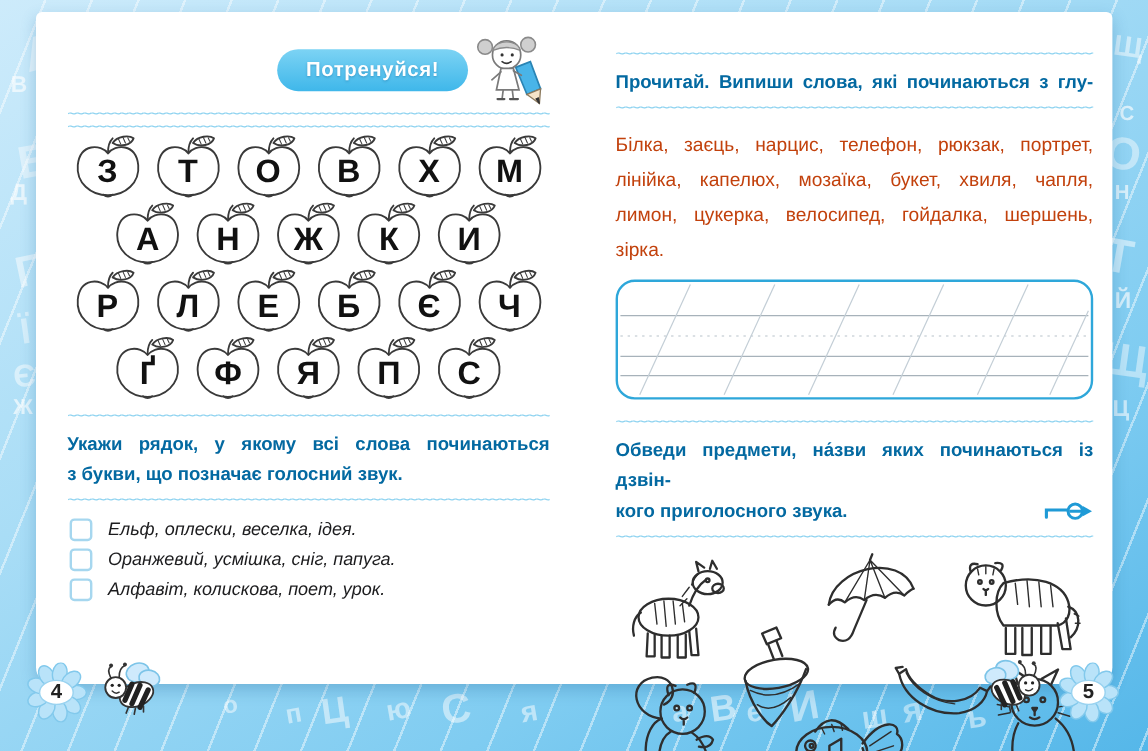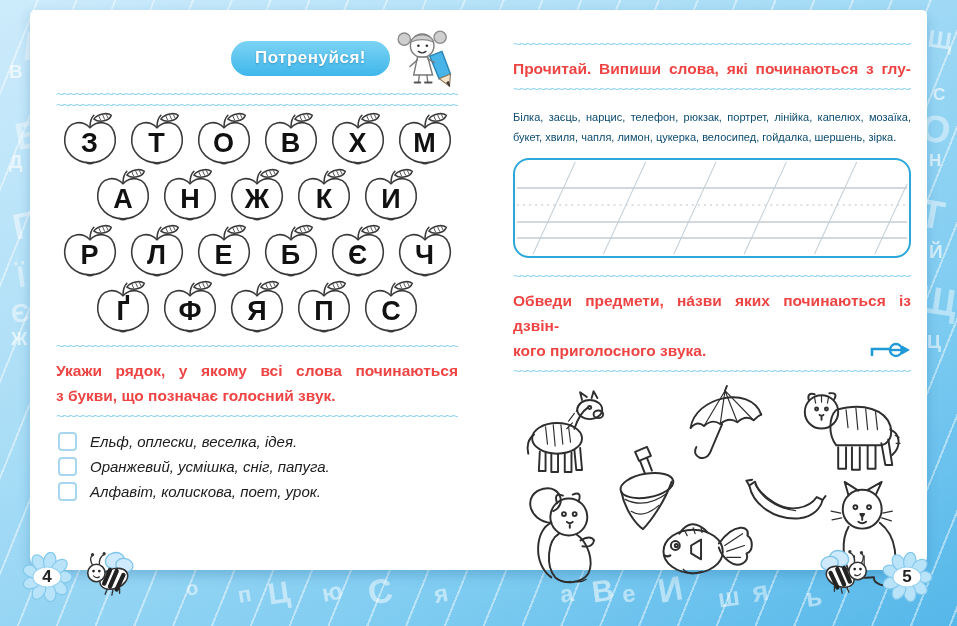--- a/index.html
+++ b/index.html
@@ -18,37 +18,37 @@
   .col.right{left:483px;width:398px;}
 
   .wavy{height:11px;line-height:9px;overflow:hidden;white-space:nowrap;color:#8fd3f0;
     font-size:14px;letter-spacing:-2px;user-select:none;}
 
   .badge-row{margin-top:16px;height:64px;display:flex;justify-content:flex-end;align-items:center;gap:2px;}
   .badge{background:linear-gradient(#7cd3f4,#3fb7ea);border-radius:18px;padding:7px 24px 8px;
     color:#ffffff;font-weight:bold;font-size:17px;letter-spacing:.5px;
     text-shadow:0 1px 2px rgba(20,100,150,.45);}
 
-  .task{margin:5px 0 4px;font-size:15.5px;font-weight:bold;color:#ef4444;line-height:1.62;}
+  .task{margin:5px 0 4px;font-size:15.5px;font-weight:bold;color:#0369a1;line-height:1.62;}
   .jline{display:block;text-align:justify;text-align-last:justify;}
   .nline{display:block;}
   .task-wrap{position:relative;}
 
   .arow{display:flex;justify-content:center;gap:5px;margin-top:-1px;}
   .apple{position:relative;width:62px;height:57px;}
   .apple svg{position:absolute;inset:0;width:100%;height:100%;}
   .apple-letter{position:absolute;left:0;right:0;top:17px;text-align:center;
     font-size:27px;font-weight:bold;color:#111;}
 
   #options{margin-top:9px;font-style:italic;}
   .opt{display:flex;align-items:center;gap:13px;margin:0 0 6px 2px;}
   .cb{width:15px;height:15px;border:2px solid #a6d7ef;border-radius:4px;background:#fff;flex:0 0 auto;}
   .opt-text{font-size:15px;color:#1c1c1e;}
 
-  .words{margin:12px 0 10px;font-size:11px;color:#0c4a6e;line-height:1.8;text-align:justify;}
+  .words{margin:12px 0 10px;font-size:16px;color:#c2410c;line-height:1.8;text-align:justify;}
   .writing-box{height:96px;border:2px solid #2ea7da;border-radius:16px;overflow:hidden;background:#fff;}
   .writing-box svg{display:block;width:100%;height:100%;}
 
   .task-icon{position:absolute;right:0;bottom:4px;width:42px;height:18px;}
 
   #ills{position:relative;height:212px;margin-top:4px;}
   .ill{position:absolute;}
   .la *{stroke:#2e2e2e;stroke-width:2;fill:none;stroke-linecap:round;stroke-linejoin:round;}
   .la .thin{stroke-width:1.2;}
 

